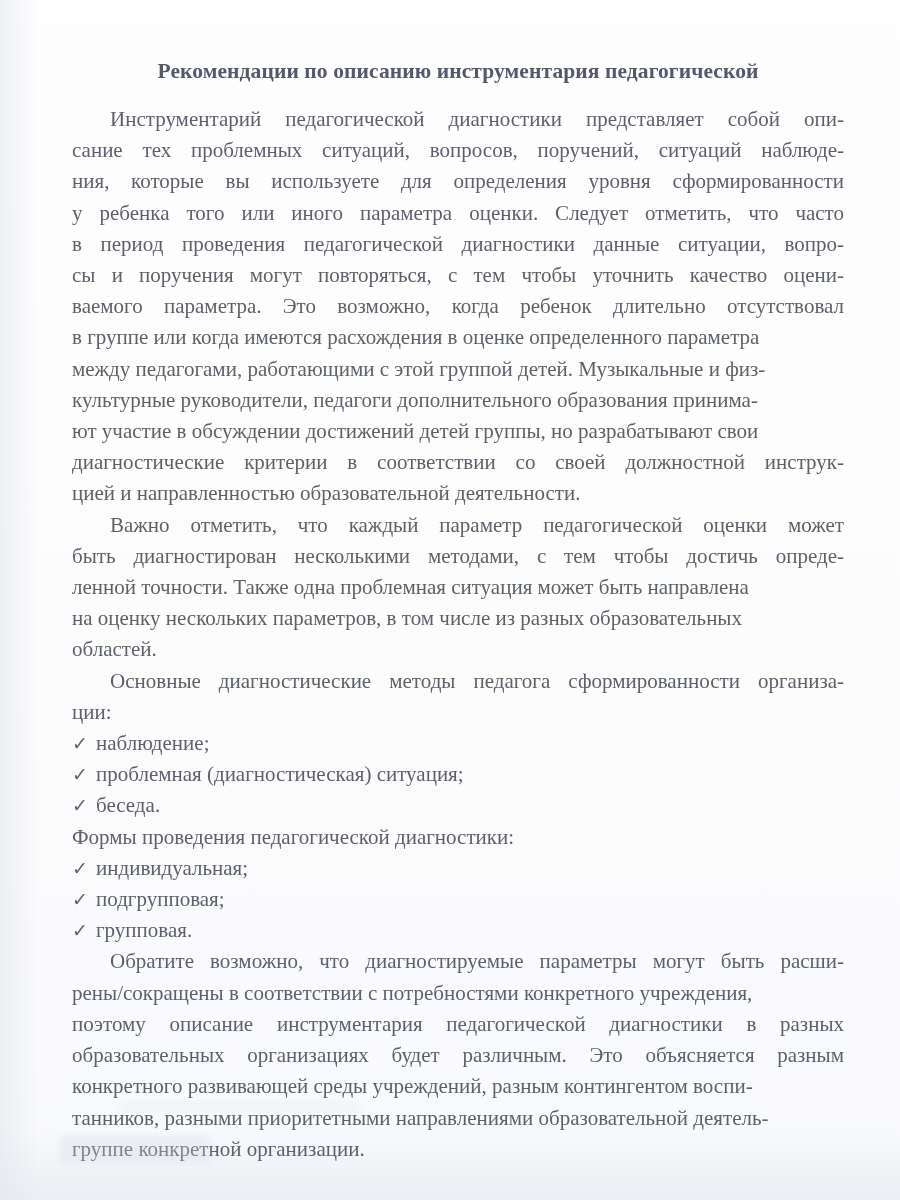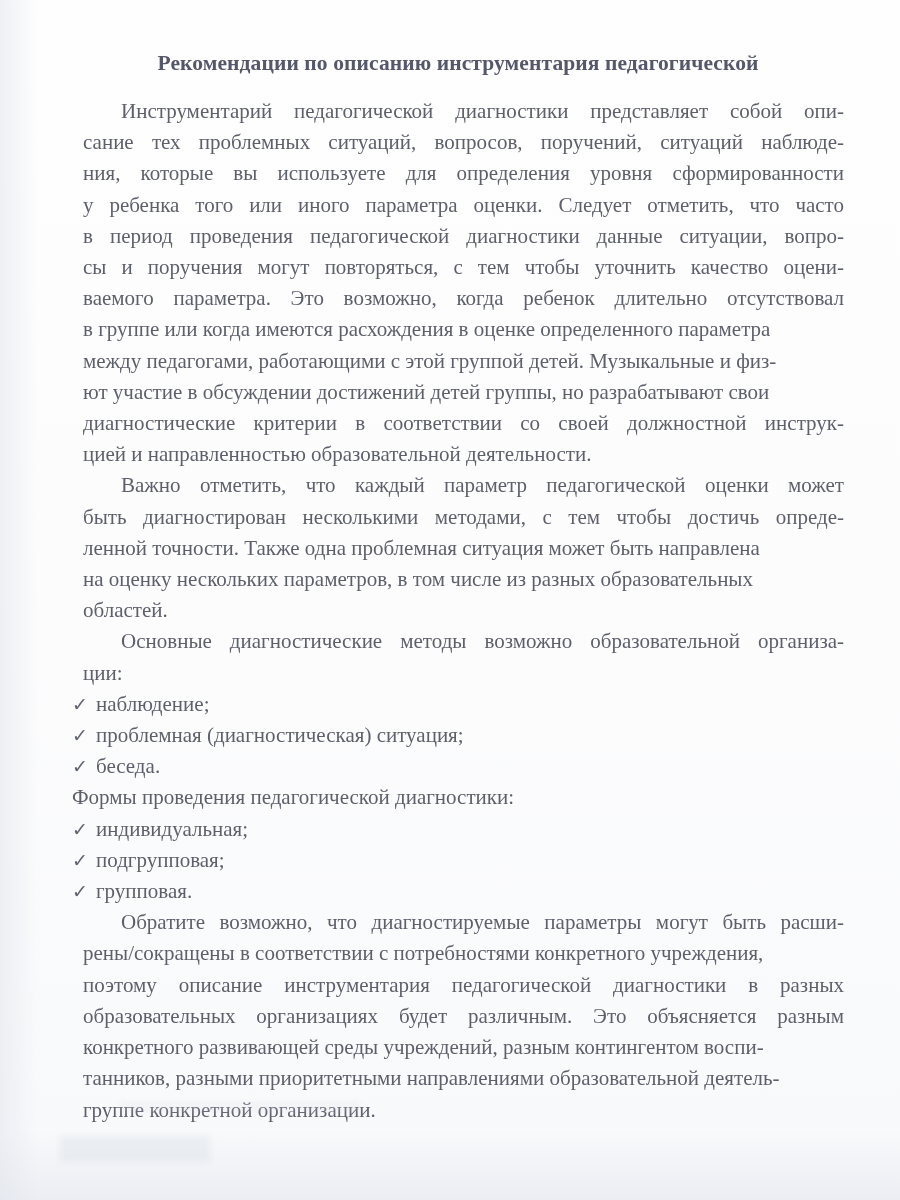--- a/index.html
+++ b/index.html
@@ -29,21 +29,21 @@
     position: absolute;
     inset: 0;
     pointer-events: none;
     background:
       linear-gradient(90deg, rgba(226,229,236,0.55) 0px, rgba(255,255,255,0) 38px),
       linear-gradient(0deg, rgba(222,226,234,0.5) 0px, rgba(255,255,255,0) 70px);
   }
   #content {
     position: absolute;
     left: 72px;
-    top: 48px;
+    top: 56px;
     width: 772px;
   }
   .doc-title {
     text-align: center;
     font-weight: bold;
     font-size: 21.5px;
     line-height: 30px;
     letter-spacing: 0.1px;
     color: #55576a;
     margin: 0 0 18px 0;
@@ -54,21 +54,20 @@
     font-size: 21px;
     line-height: 31.2px;
     color: #5d5f6b;
   }
   
   .line {
     display: block;
     text-align: justify;
     text-align-last: justify;
     white-space: pre-wrap;
-    margin-left: 11px;
   }
   .line.last,
   .line.flush {
     text-align: right;
     text-align-last: left;
   }
   .line.indent {
     text-indent: 38px;
   }
   .list {
@@ -134,35 +133,36 @@
     <p class="para">
       <span class="line indent">Инструментарий педагогической диагностики представляет собой опи-</span>
       <span class="line">сание тех проблемных ситуаций, вопросов, поручений, ситуаций наблюде-</span>
       <span class="line">ния, которые вы используете для определения уровня сформированности</span>
       <span class="line">у ребенка того или иного параметра оценки. Следует отметить, что часто</span>
       <span class="line">в период проведения педагогической диагностики данные ситуации, вопро-</span>
       <span class="line">сы и поручения могут повторяться, с тем чтобы уточнить качество оцени-</span>
       <span class="line">ваемого параметра. Это возможно, когда ребенок длительно отсутствовал</span>
       <span class="line flush">в группе или когда имеются расхождения в оценке определенного параметра</span>
       <span class="line flush">между педагогами, работающими с этой группой детей. Музыкальные и физ-</span>
+      <span class="line flush">культурные руководители, педагоги дополнительного образования принима-</span>
       <span class="line flush">ют участие в обсуждении достижений детей группы, но разрабатывают свои</span>
       <span class="line">диагностические критерии в соответствии со своей должностной инструк-</span>
       <span class="line last">цией и направленностью образовательной деятельности.</span>
     </p>
 
     <p class="para">
       <span class="line indent">Важно отметить, что каждый параметр педагогической оценки может</span>
       <span class="line">быть диагностирован несколькими методами, с тем чтобы достичь опреде-</span>
       <span class="line flush">ленной точности. Также одна проблемная ситуация может быть направлена</span>
       <span class="line flush">на оценку нескольких параметров, в том числе из разных образовательных</span>
       <span class="line last">областей.</span>
     </p>
 
     <p class="para">
-      <span class="line indent">Основные диагностические методы возможно образовательной организа-</span>
+      <span class="line indent">Основные диагностические методы педагога сформированности организа-</span>
       <span class="line last">ции:</span>
     </p>
 
     <ul class="list">
       <li class="list-item">
         <span class="check-icon">✓</span>
         <span>наблюдение;</span>
       </li>
       <li class="list-item">
         <span class="check-icon">✓</span>

